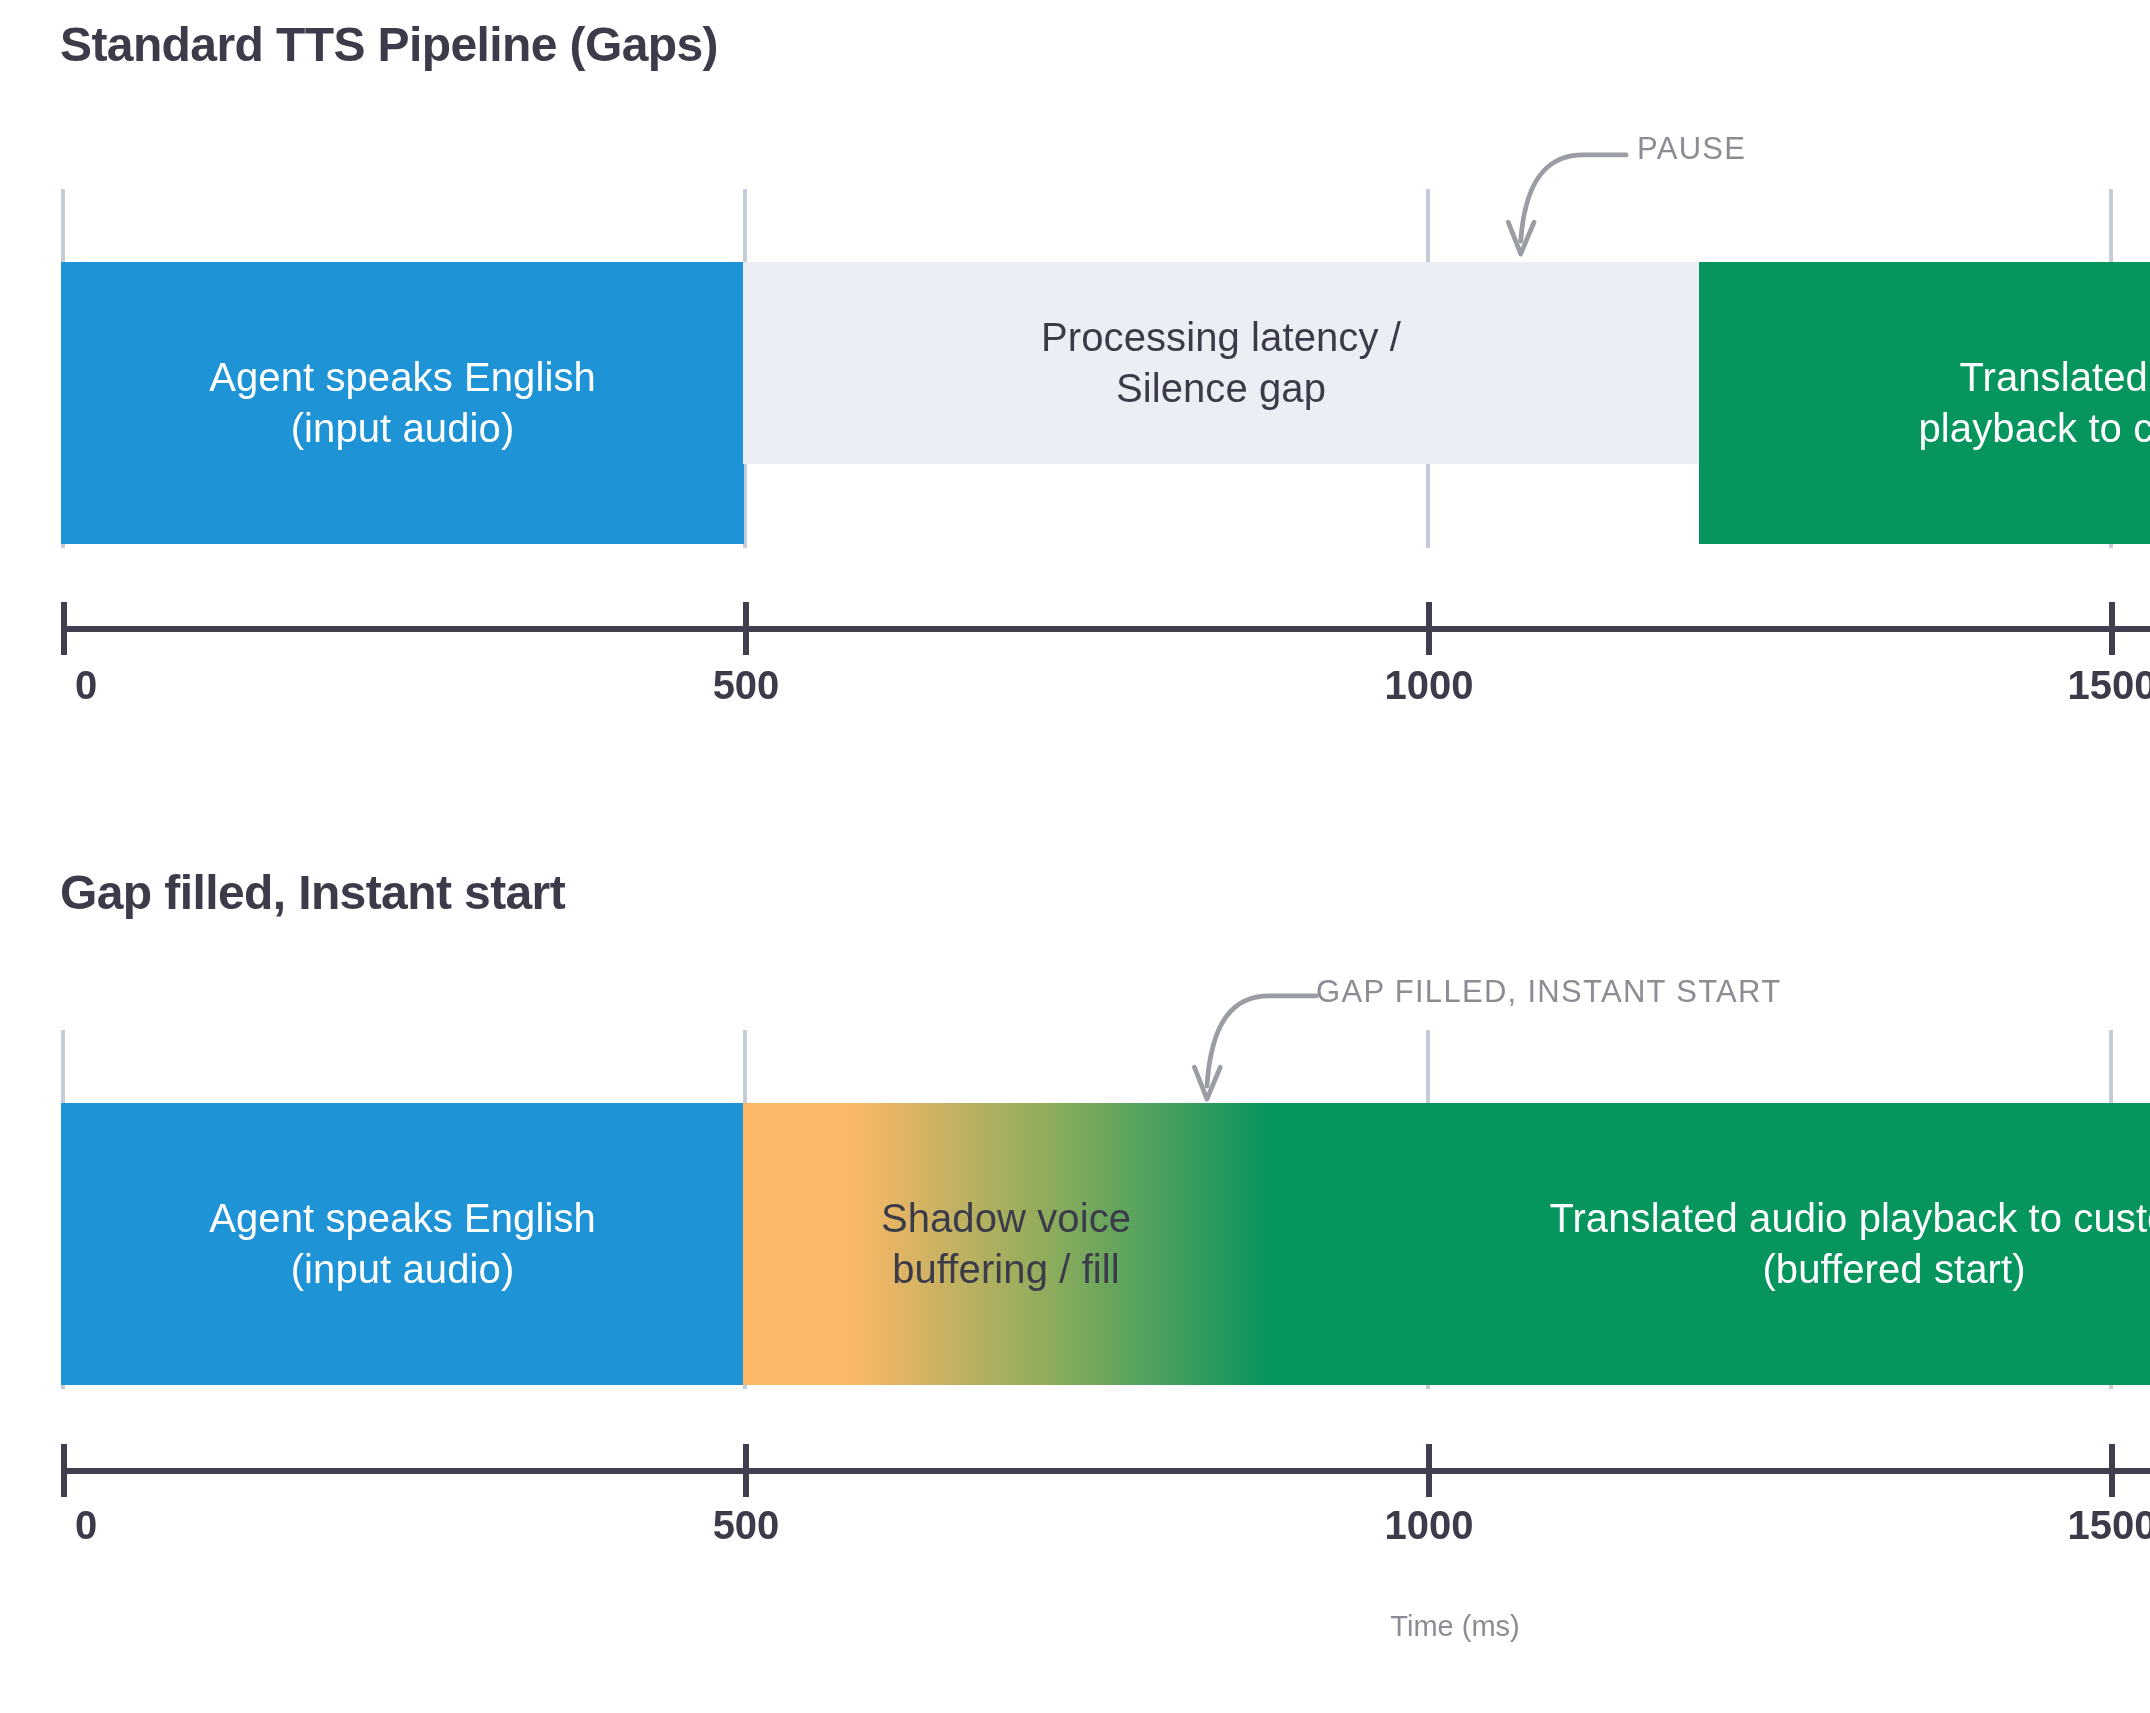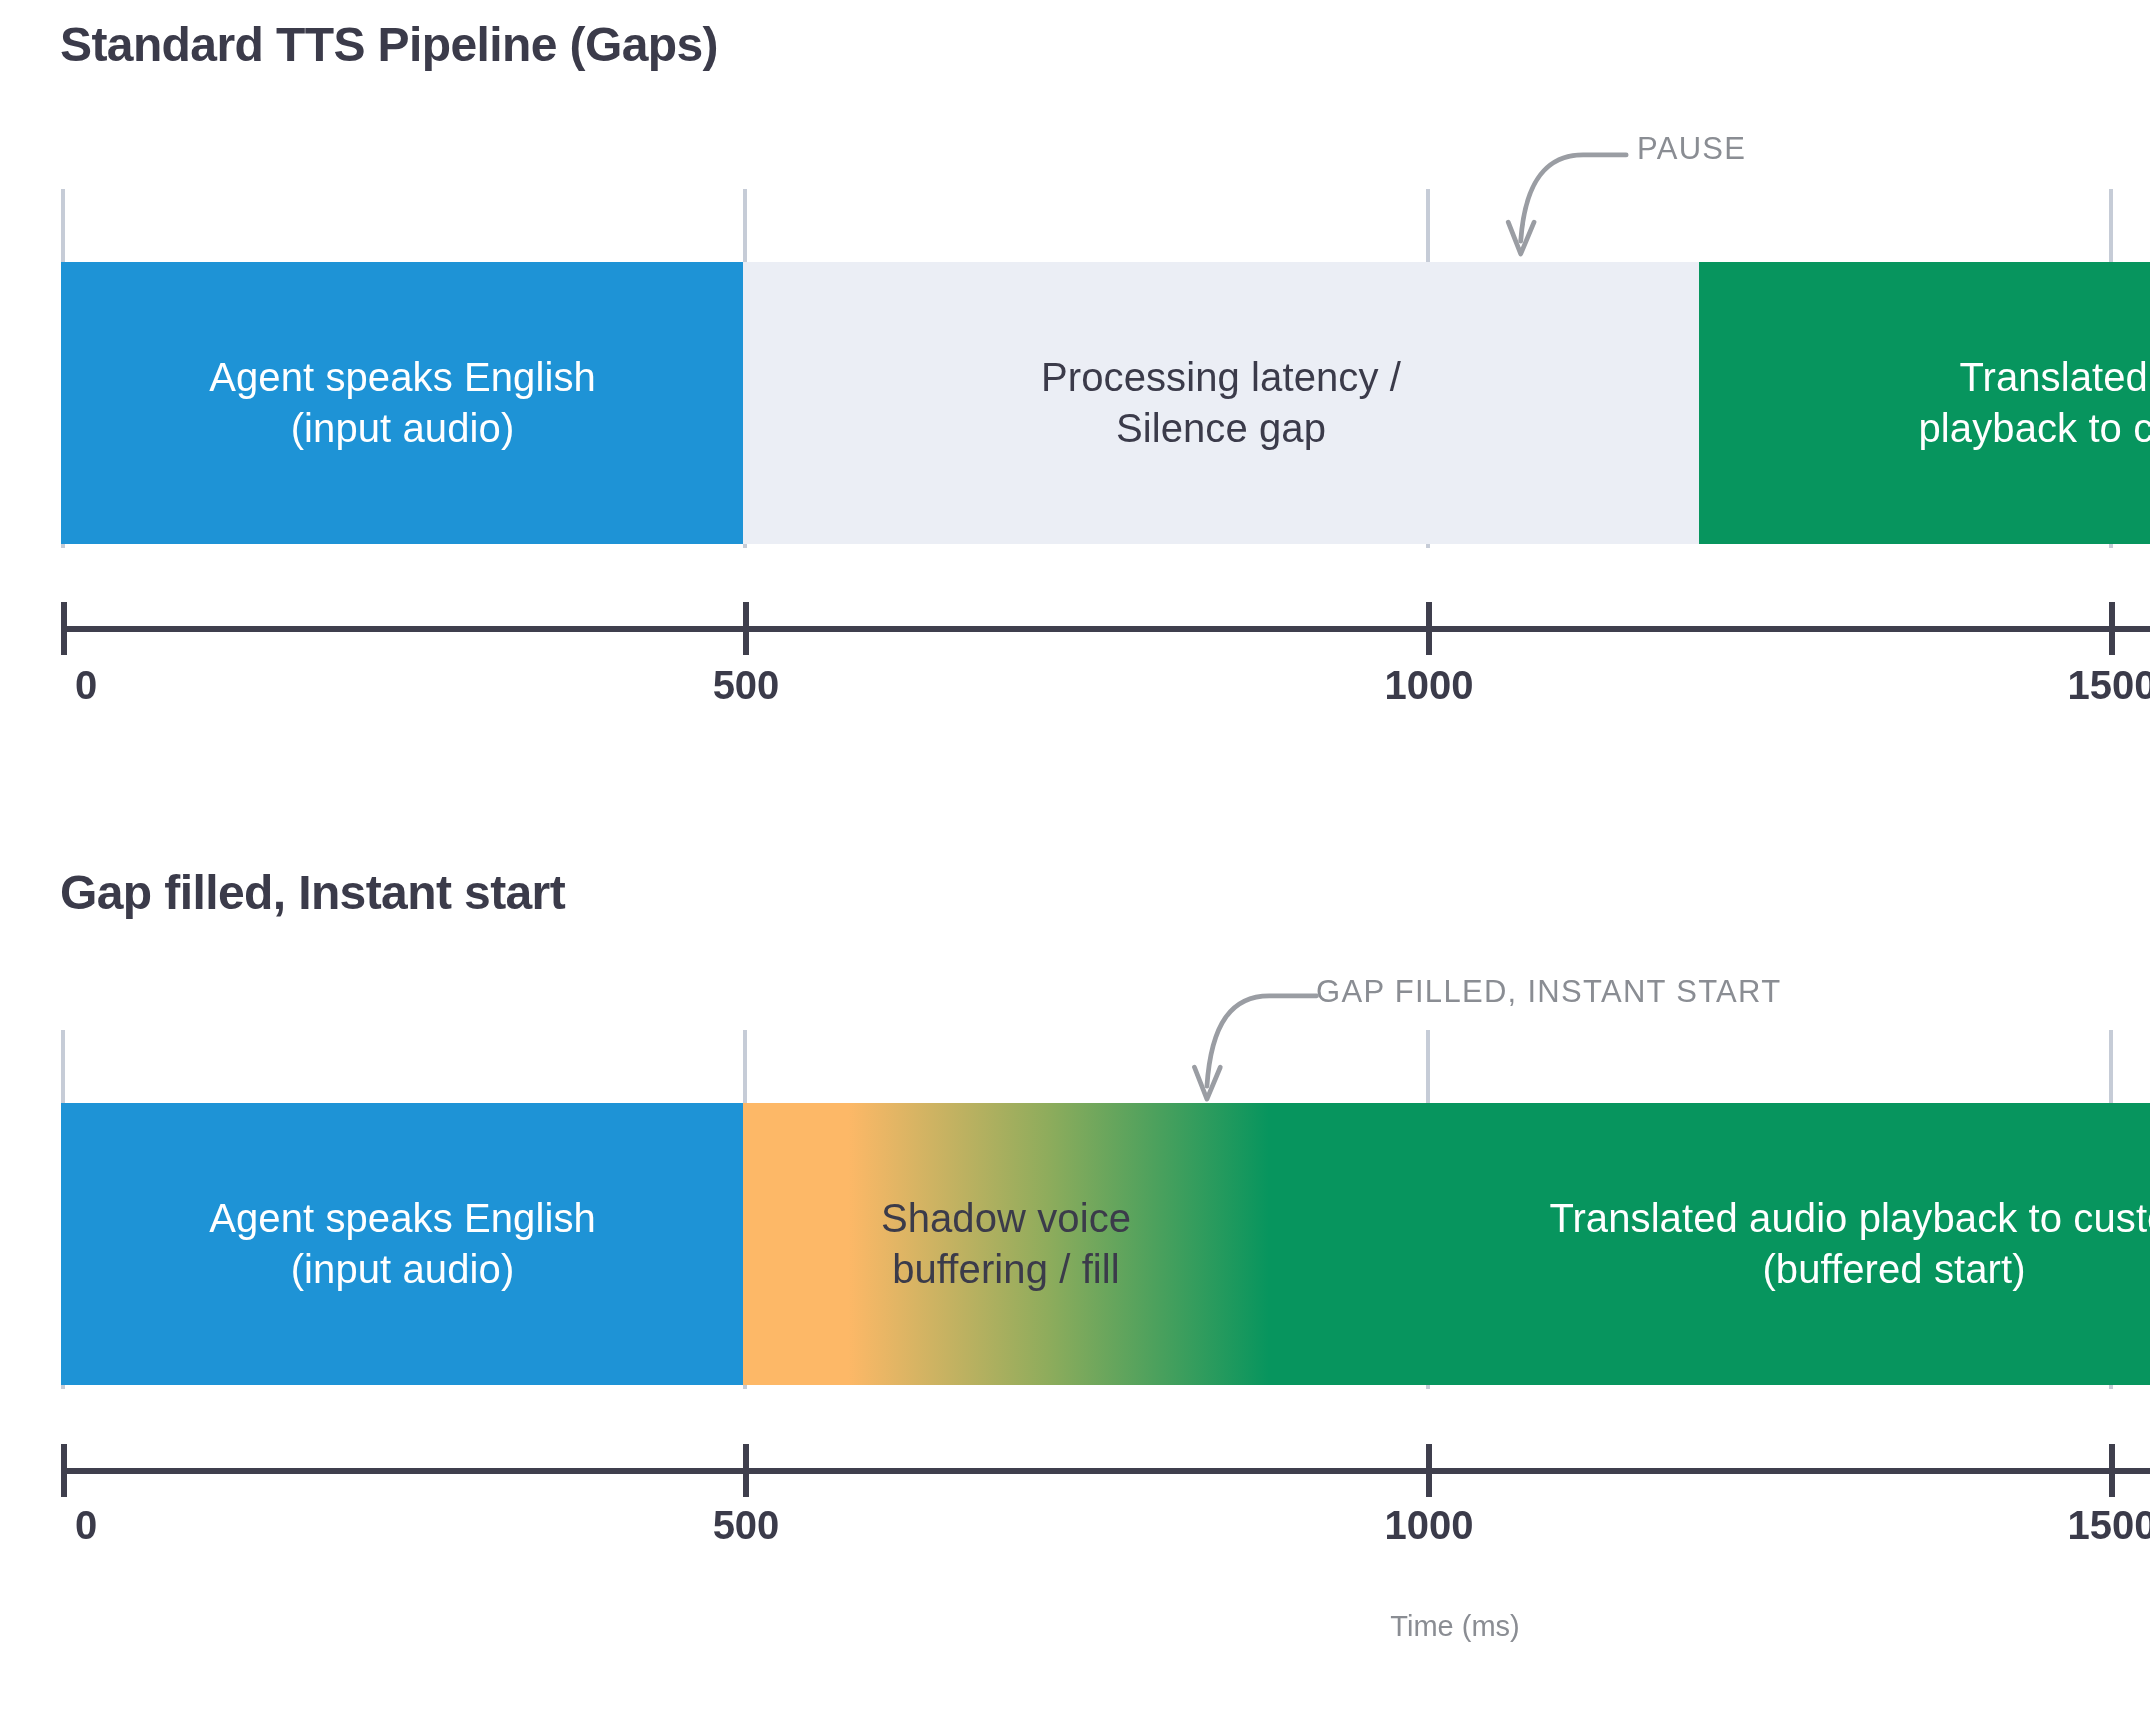--- a/index.html
+++ b/index.html
@@ -123,21 +123,21 @@
   <div class="gridline" style="left:61px;  top:189px; height:359px;"></div>
   <div class="gridline" style="left:743px; top:189px; height:359px;"></div>
   <div class="gridline" style="left:1426px; top:189px; height:359px;"></div>
   <div class="gridline" style="left:2109px; top:189px; height:359px;"></div>
 
   <div class="segment seg-light-text" style="left:61px; top:262px; width:683px; height:282px; background:#1e93d6;">
     <span class="seg-label">Agent speaks English
 (input audio)</span>
   </div>
 
-  <div class="segment seg-dark-text" style="left:743px; top:262px; width:956px; height:282px; background:#ebeef5;">
+  <div class="segment seg-dark-text" style="left:743px; top:262px; width:956px; height:202px; background:#ebeef5;">
     <span class="seg-label">Processing latency /
 Silence gap</span>
   </div>
 
   <div class="segment seg-light-text" style="left:1699px; top:262px; width:819px; height:282px; background:#07955e;">
     <span class="seg-label">Translated audio
 playback to customer</span>
   </div>
 
   <div class="annotation-text" style="left:1637px; top:133px;">PAUSE</div>

